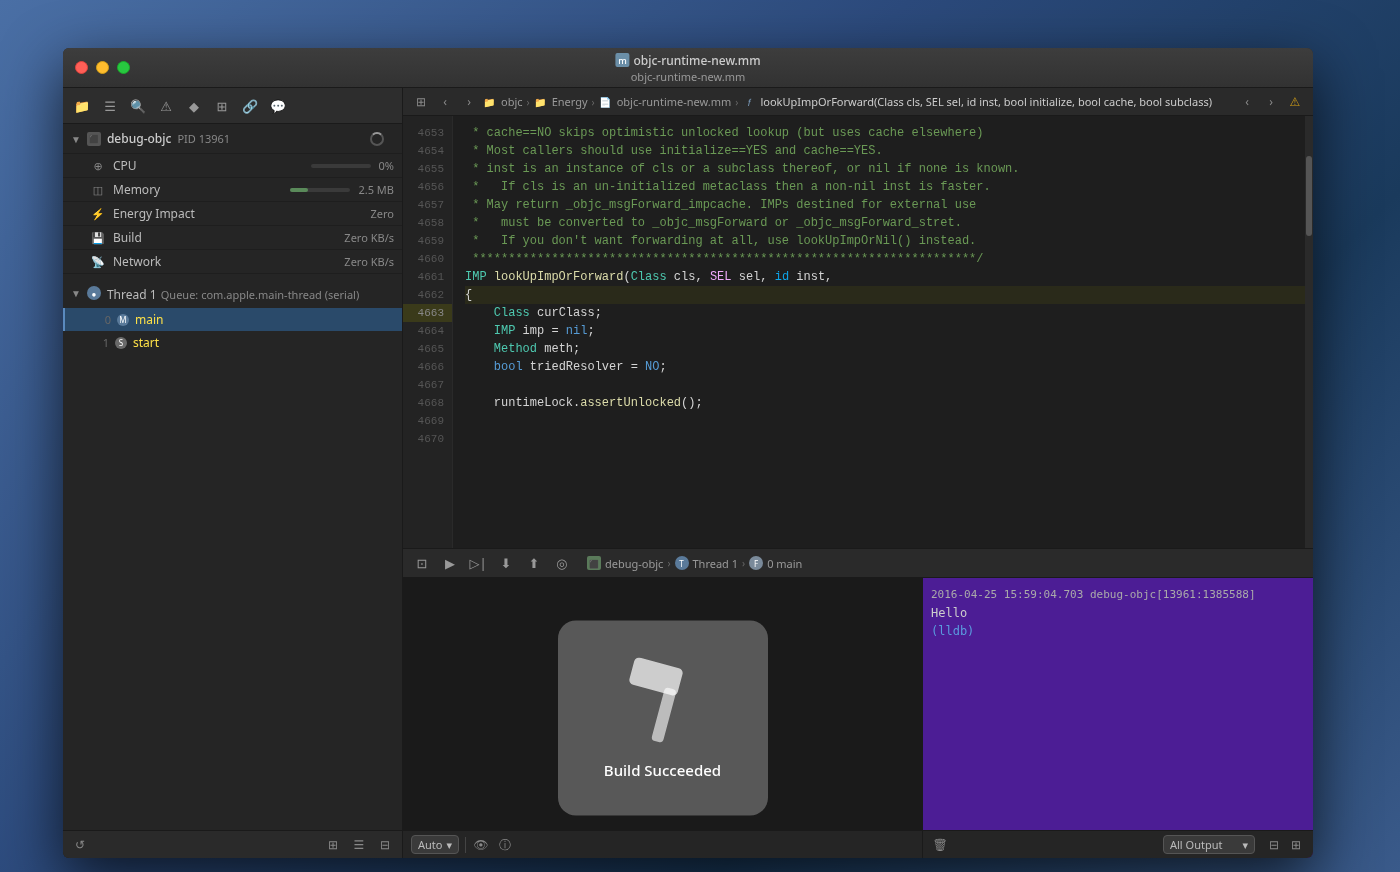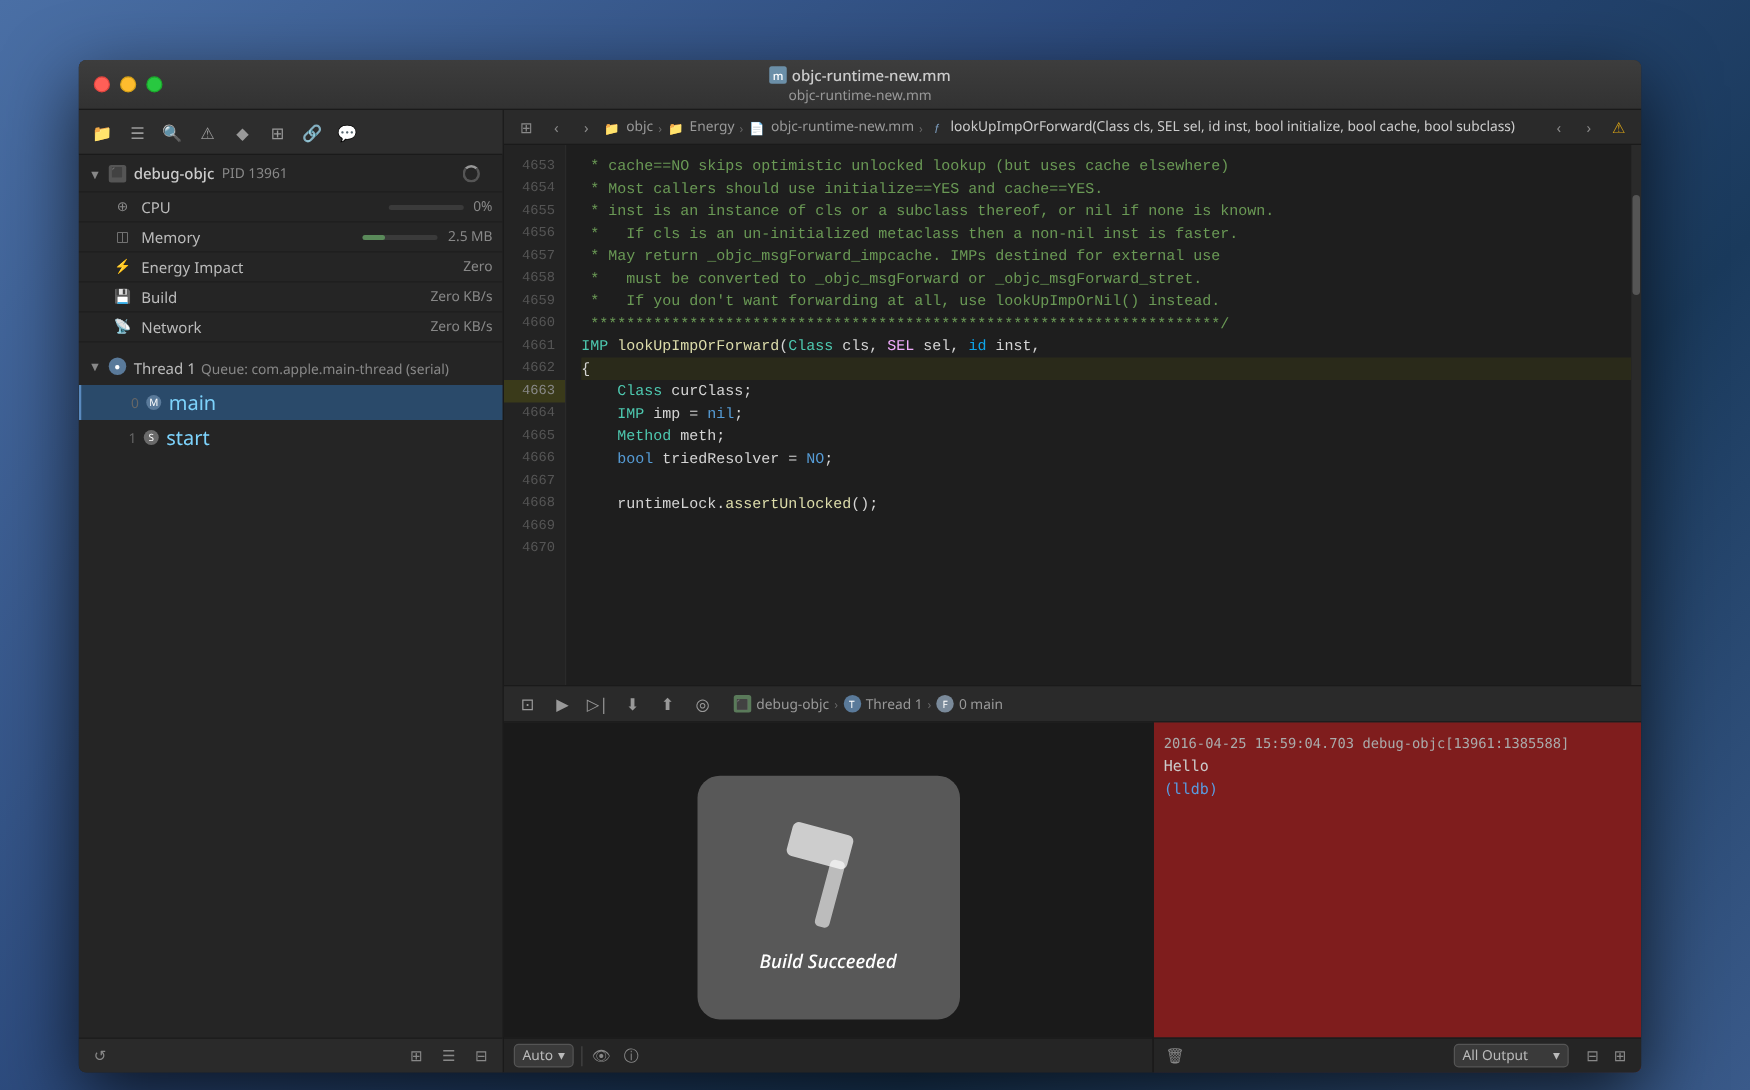--- a/index.html
+++ b/index.html
@@ -248,22 +248,22 @@
       height: 12px;
       border-radius: 50%;
       background: #5a7a9a;
       display: flex;
       align-items: center;
       justify-content: center;
       font-size: 8px;
       color: white;
     }
     .frame-name {
-      color: #7dd3fc;
-      font-size: 16px;
+      color: #fde047;
+      font-size: 12px;
     }
 
     
     .sidebar-bottom {
       height: 28px;
       background: #2a2a2a;
       border-top: 1px solid #1a1a1a;
       display: flex;
       align-items: center;
       padding: 0 8px;
@@ -455,21 +455,20 @@
       transform: translate(-50%, -50%);
       width: 210px;
       height: 195px;
       background: rgba(100, 100, 100, 0.85);
       border-radius: 18px;
       display: flex;
       flex-direction: column;
       align-items: center;
       justify-content: center;
       gap: 12px;
-      font-style: italic;
     }
 
     .hammer-icon {
       width: 80px;
       height: 90px;
     }
 
     .build-text {
       color: white;
       font-size: 15px;
@@ -510,21 +509,21 @@
       color: #888;
       font-size: 12px;
       display: flex;
       align-items: center;
       justify-content: center;
     }
 
     
     .debug-console {
       width: 390px;
-      background: #7f1d1d;
+      background: #4c1d95;
       flex-shrink: 0;
       display: flex;
       flex-direction: column;
       overflow: hidden;
     }
     .debug-console-content {
       flex: 1;
       padding: 8px;
       font-family: 'Menlo', 'Monaco', monospace;
       font-size: 12px;

